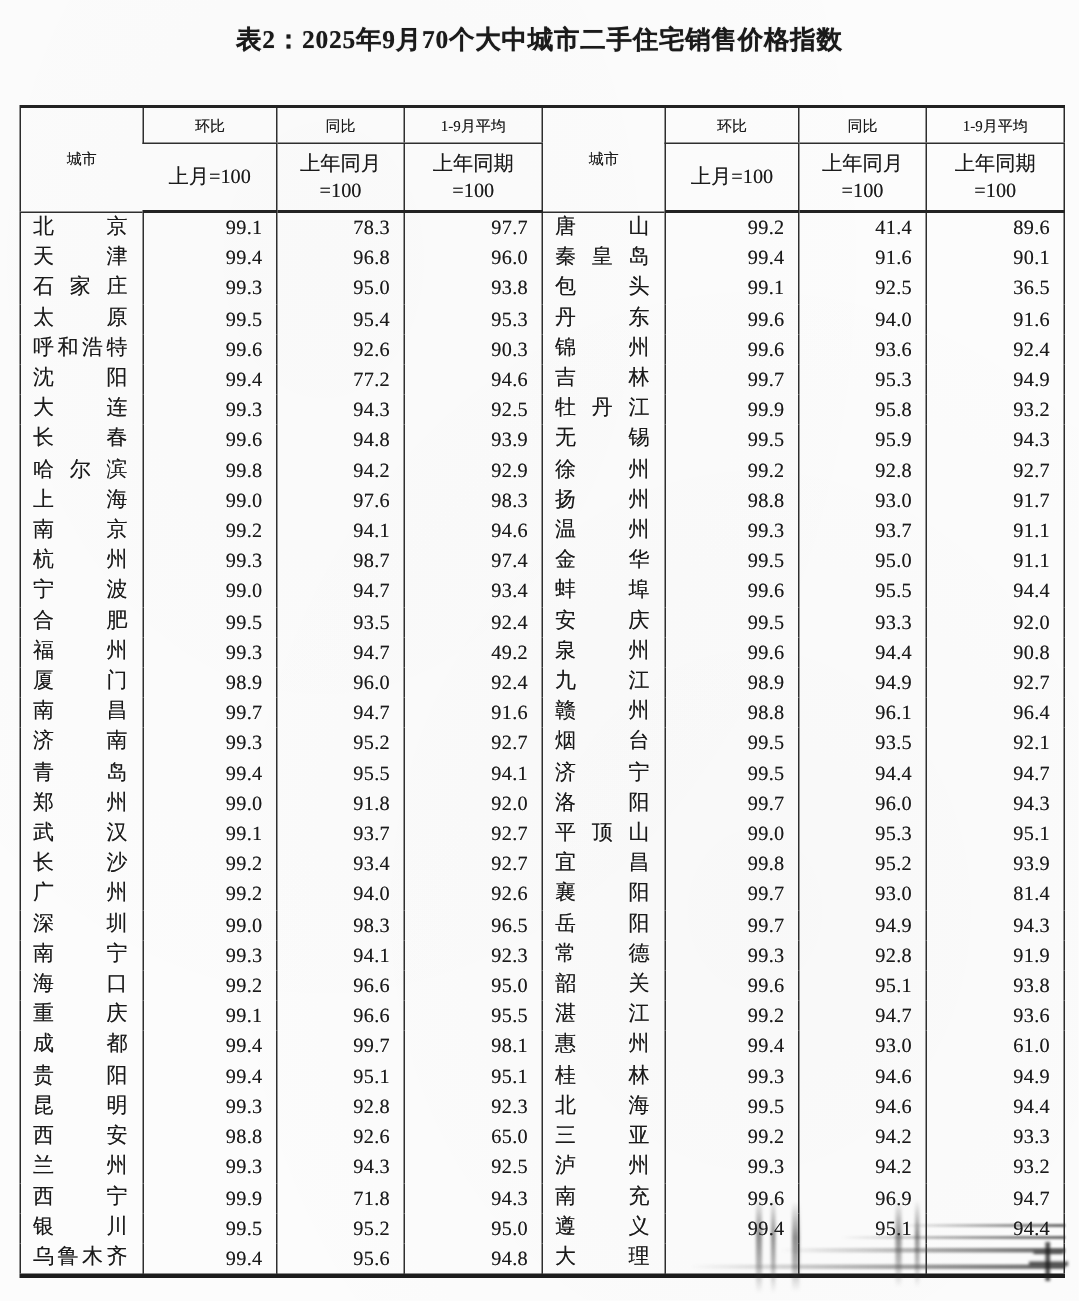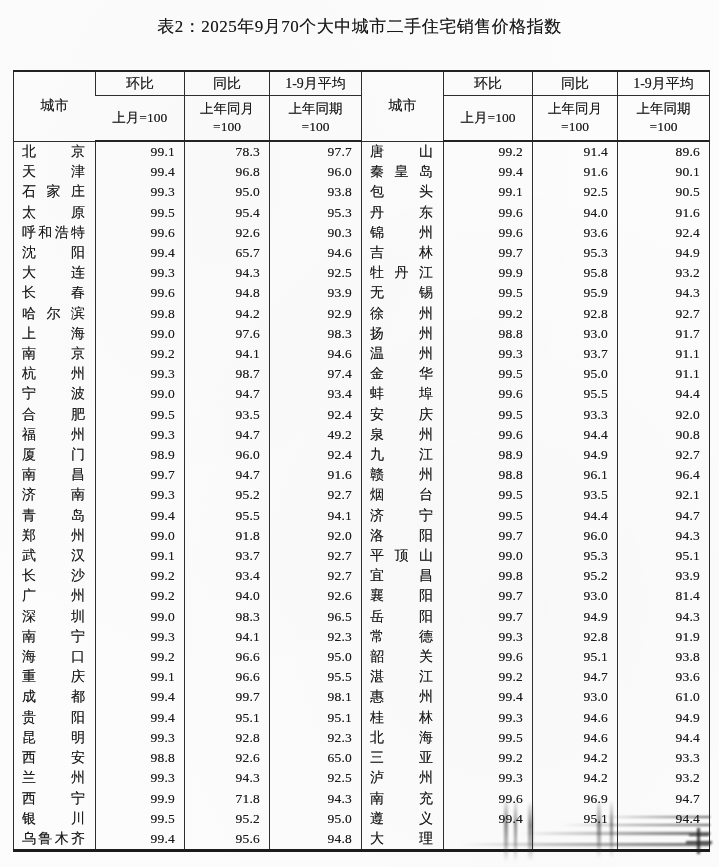--- a/index.html
+++ b/index.html
@@ -17,21 +17,21 @@
     background:
       radial-gradient(ellipse at 30% 20%, rgba(0,0,0,0.012), transparent 60%),
       radial-gradient(ellipse at 70% 70%, rgba(0,0,0,0.015), transparent 55%),
       #fcfcfc;
   }
   .title {
     position: absolute;
     top: 15px; left: 0; width: 100%;
     text-align: center;
     font-size: 17px;
-    font-weight: normal;
+    font-weight: bold;
     letter-spacing: 0.5px;
     text-shadow: 0 0 0.5px rgba(0,0,0,0.55);
   }
   table.idx {
     position: absolute;
     left: 13px; top: 70px;
     width: 696px;
     border-collapse: collapse;
     table-layout: fixed;
     border-top: 2px solid #222;
@@ -39,21 +39,21 @@
     border-right: 1.5px solid #2b2b2b;
     border-bottom: 3px solid #1c1c1c;
   }
   .idx th, .idx td {
     border-left: 1px solid #2e2e2e;
     padding: 0;
     font-weight: normal;
     text-shadow: 0 0 0.4px rgba(0,0,0,0.5);
   }
   .idx th:first-child, .idx td:first-child { border-left: none; }
-  thead th { font-weight: bold; font-size: 14px; text-align: center; }
+  thead th { font-weight: bold; font-size: 10px; text-align: center; }
   thead tr.h1 th { height: 23px; border-bottom: 1px solid #2e2e2e; }
   thead tr.h2 th { height: 44px; border-bottom: 2px solid #232323; font-size: 13.5px; }
   thead th.cityhead { border-bottom: 2px solid #232323; }
   .hline { display: block; line-height: 1.3; }
   tbody td { height: 20.2px; line-height: 20.2px; font-size: 13.5px; }
   td.num { text-align: right; padding-right: 9px; letter-spacing: 0.2px; }
   td.city { padding-left: 8px; }
   .city-inner {
     display: flex;
     justify-content: space-between;
@@ -138,21 +138,21 @@
           <td class="num">99.1</td>
           <td class="num">78.3</td>
           <td class="num">97.7</td>
           <td class="city">
             <span class="city-inner">
               <span>唐</span>
               <span>山</span>
             </span>
           </td>
           <td class="num">99.2</td>
-          <td class="num">91.4</td>
+          <td class="num">41.4</td>
           <td class="num">89.6</td>
         </tr>
         <tr>
           <td class="city">
             <span class="city-inner">
               <span>天</span>
               <span>津</span>
             </span>
           </td>
           <td class="num">99.4</td>
@@ -181,21 +181,21 @@
           <td class="num">95.0</td>
           <td class="num">93.8</td>
           <td class="city">
             <span class="city-inner">
               <span>包</span>
               <span>头</span>
             </span>
           </td>
           <td class="num">99.1</td>
           <td class="num">92.5</td>
-          <td class="num">90.5</td>
+          <td class="num">36.5</td>
         </tr>
         <tr>
           <td class="city">
             <span class="city-inner">
               <span>太</span>
               <span>原</span>
             </span>
           </td>
           <td class="num">99.5</td>
           <td class="num">95.4</td>
@@ -233,21 +233,21 @@
           <td class="num">92.4</td>
         </tr>
         <tr>
           <td class="city">
             <span class="city-inner">
               <span>沈</span>
               <span>阳</span>
             </span>
           </td>
           <td class="num">99.4</td>
-          <td class="num">65.7</td>
+          <td class="num">77.2</td>
           <td class="num">94.6</td>
           <td class="city">
             <span class="city-inner">
               <span>吉</span>
               <span>林</span>
             </span>
           </td>
           <td class="num">99.7</td>
           <td class="num">95.3</td>
           <td class="num">94.9</td>

